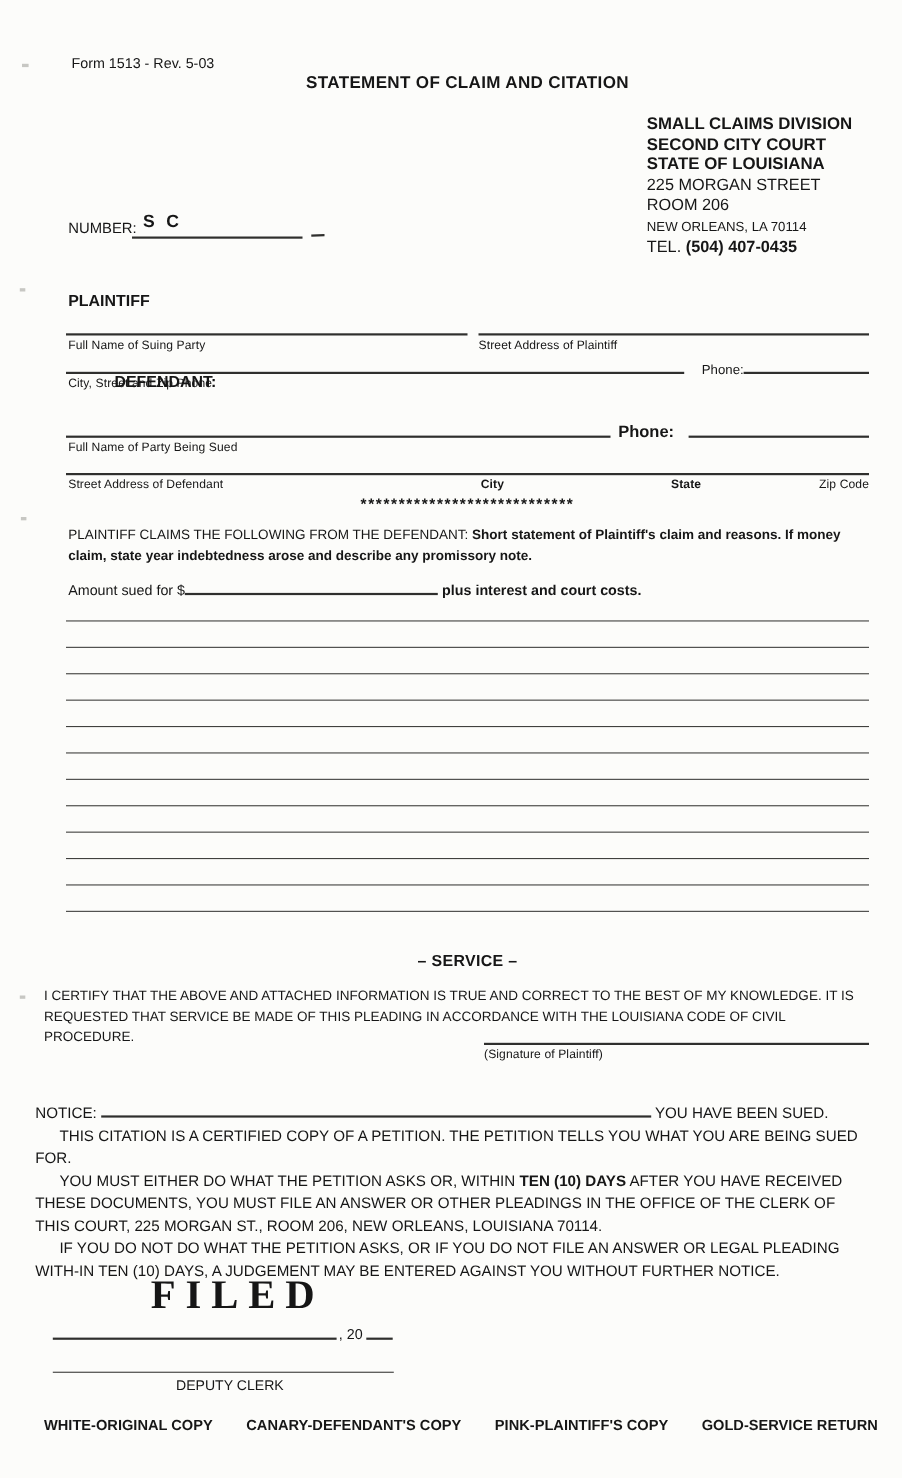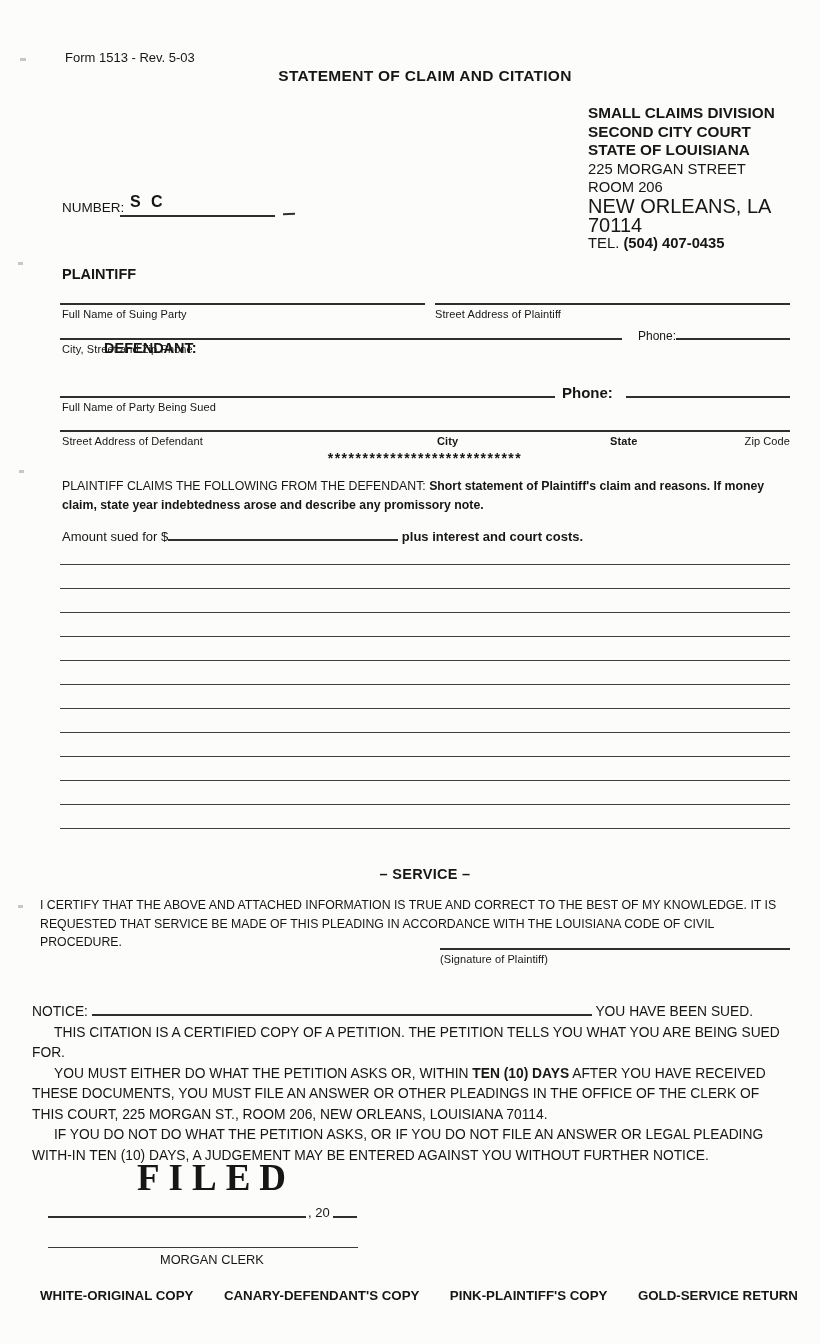--- a/index.html
+++ b/index.html
@@ -36,21 +36,21 @@
 
   <div class="abs" style="left:65px;top:50px;font-size:13px;">Form 1513 - Rev. 5-03</div>
   <div class="abs center b" style="top:67px;left:30px;font-size:15.5px;letter-spacing:.3px;">STATEMENT OF CLAIM AND CITATION</div>
 
   <div class="abs" style="left:588px;top:104px;line-height:18.6px;">
     <div class="b" style="font-size:15.3px;">SMALL CLAIMS DIVISION</div>
     <div class="b" style="font-size:15.3px;">SECOND CITY COURT</div>
     <div class="b" style="font-size:15.3px;">STATE OF LOUISIANA</div>
     <div style="font-size:14.8px;">225 MORGAN STREET</div>
     <div style="font-size:14.8px;">ROOM 206</div>
-    <div style="font-size:20px;">NEW ORLEANS, LA 70114</div>
+    <div style="font-size:12px;">NEW ORLEANS, LA 70114</div>
     <div style="font-size:14.8px;"><span>TEL.</span> <span class="b">(504) 407-0435</span></div>
   </div>
 
   <div class="abs" style="left:62px;top:200px;font-size:13.5px;">NUMBER:</div>
   <div class="abs b" style="left:130px;top:193px;font-size:16px;letter-spacing:3px;">S C</div>
   <div class="fill-line" style="left:120px;top:215px;width:155px;"></div>
   <div class="fill-line" style="left:283px;top:213px;width:12px;transform:rotate(-2deg);"></div>
 
 
   <div class="abs b" style="left:62px;top:266px;font-size:14.5px;">PLAINTIFF</div>
@@ -122,21 +122,21 @@
     <p>IF YOU DO NOT DO WHAT THE PETITION ASKS, OR IF YOU DO NOT FILE AN ANSWER OR LEGAL PLEADING WITH-IN TEN (10) DAYS, A JUDGEMENT MAY BE ENTERED AGAINST YOU WITHOUT FURTHER NOTICE.</p>
   </div>
 
   <div class="abs filed" style="left:137px;top:1156px;">FILED</div>
 
   <div class="fill-line" style="left:48px;top:1216px;width:258px;"></div>
   <div class="abs" style="left:308px;top:1205px;font-size:13px;">, 20</div>
   <div class="fill-line" style="left:333px;top:1216px;width:24px;"></div>
 
   <div class="thin-line" style="left:48px;top:1247px;width:310px;"></div>
-  <div class="abs" style="left:160px;top:1252px;font-size:12.8px;">MORGAN CLERK</div>
+  <div class="abs" style="left:160px;top:1252px;font-size:12.8px;">DEPUTY CLERK</div>
 
   <div class="abs b" style="left:40px;top:1288px;width:758px;display:flex;justify-content:space-between;font-size:13.3px;">
     <span>WHITE-ORIGINAL COPY</span>
     <span>CANARY-DEFENDANT'S COPY</span>
     <span>PINK-PLAINTIFF'S COPY</span>
     <span>GOLD-SERVICE RETURN</span>
   </div>
 
 </div>
 

